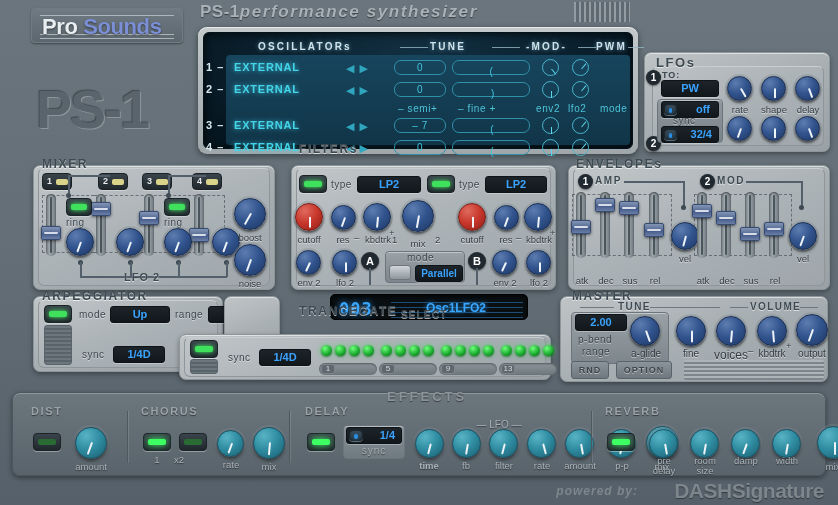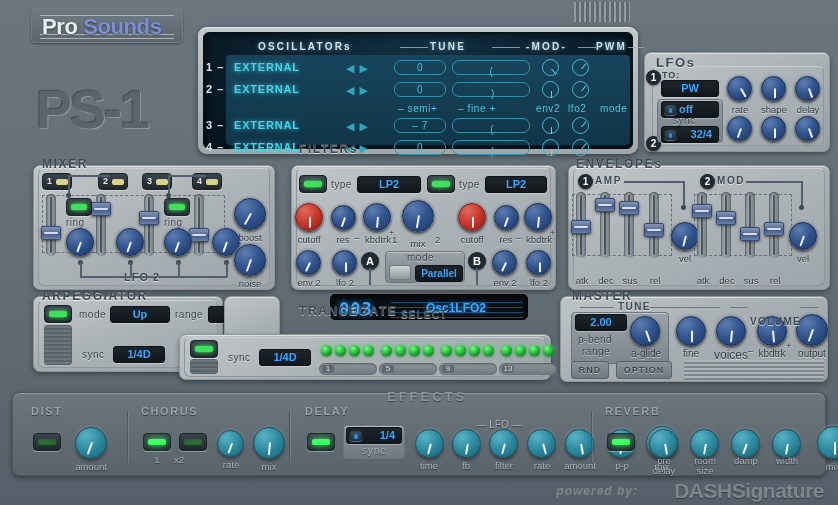--- a/index.html
+++ b/index.html
@@ -192,20 +192,23 @@
 
   <div id="logo-box">
     <div class="ln" style="top:6px"></div>
     <div class="ln" style="bottom:7px"></div>
     <div class="ln" style="bottom:3px"></div>
     <div id="logo-text">
       <span class="w1">Pro</span>
       <span class="w2">Sounds</span>
     </div>
   </div>
+  <div id="hdr-title">
+    <span>PS-1</span><i>performance synthesizer</i>
+  </div>
   <div id="grill"></div>
   <div id="bigps1">PS-1</div>
 
   <div id="osc-wrap">
     <div id="osc-lcd">
       <div class="lcd-hd" style="left:54px; top:8px">OSCILLATORs</div>
       <div class="rule" style="left:196px; top:14px; width:28px"></div>
       <div class="lcd-hd" style="left:226px; top:8px">TUNE</div>
       <div class="rule" style="left:288px; top:14px; width:28px"></div>
       <div class="lcd-hd" style="left:322px; top:8px">-MOD-</div>
@@ -292,21 +295,21 @@
   <div class="panel" style="left:644px; top:52px; width:186px; height:100px;"></div>
   <div class="grp-title" style="left:656px; top:55px; font-size:13px;">LFOs</div>
   <div class="inner" style="left:652px; top:66px; width:172px; height:80px;"></div>
 
   <div class="circnum" style="left:646px; top:70px;">1</div>
   <div class="circnum" style="left:646px; top:136px;">2</div>
   <div style="position:absolute; left:662px; top:70px; font-size:9px; font-weight:bold; letter-spacing:1px; color:#3d474e;">TO:</div>
   <div class="field" style="left:661px; top:80px; width:58px;">PW</div>
 
   <div class="pill" style="left:657px; top:99px; width:66px; height:44px; background:linear-gradient(180deg,#8f989d,#79838a);"></div>
-  <div class="field" style="left:661px; top:101px; width:58px; text-align:right; padding-right:25px;">off</div>
+  <div class="field" style="left:661px; top:101px; width:58px; text-align:right; padding-right:8px;">off</div>
   <div class="ledbtn blue" style="left:664px; top:104px; width:13px; height:11px;">
       <b style="top:3px;height:5px"></b>
     </div>
   <div class="flbl" style="left:673px; top:115px; font-size:10px;">sync</div>
   <div class="field" style="left:661px; top:126px; width:58px; text-align:right; padding-right:6px;">32/4</div>
   <div class="ledbtn blue" style="left:664px; top:129px; width:13px; height:11px;">
       <b style="top:3px;height:5px"></b>
     </div>
 
   <div class="knob" style="left:727px; top:76px; width:25px; height:25px;">
@@ -638,21 +641,21 @@
       <div class="sl" style="top:22px"></div>
     <div id="pnum">003</div>
     <div id="pname">Osc1LFO2</div>
   </div>
 
   <div class="panel" style="left:560px; top:296px; width:268px; height:86px;"></div>
   <div class="grp-title" style="left:572px; top:289px;">MASTER</div>
   <div class="grp-title" style="left:618px; top:301px; font-size:10px; letter-spacing:1.4px;">TUNE</div>
   <div class="rule" style="left:580px; top:307px; width:34px; background:#6e787e; opacity:1;"></div>
   <div class="rule" style="left:650px; top:307px; width:70px; background:#6e787e; opacity:1;"></div>
-  <div class="grp-title" style="left:750px; top:316px; font-size:10px; letter-spacing:1.4px;">VOLUME</div>
+  <div class="grp-title" style="left:750px; top:301px; font-size:10px; letter-spacing:1.4px;">VOLUME</div>
   <div class="rule" style="left:730px; top:307px; width:18px; background:#6e787e; opacity:1;"></div>
   <div class="rule" style="left:800px; top:307px; width:18px; background:#6e787e; opacity:1;"></div>
 
   <div class="pill" style="left:571px; top:312px; width:98px; height:52px;"></div>
   <div class="field" style="left:575px; top:314px; width:52px;">2.00</div>
   <div class="flbl" style="left:578px; top:334px; font-size:10px;">p-bend</div>
   <div class="flbl" style="left:582px; top:346px; font-size:10px;">range</div>
   <div class="knob" style="left:630px; top:316px; width:30px; height:30px;">
       <i style="transform:rotate(160deg)"></i>
     </div>
@@ -731,21 +734,21 @@
       <div class="ledbtn blue" style="left:44px; top:25px; width:14px; height:11px;">
           <b style="top:3px;height:5px"></b>
         </div>
       <div class="klbl lt" style="left:40px; top:40px; width:58px; font-size:10px; letter-spacing:1px;">sync</div>
 
       <div class="klbl lt" style="left:164px; top:14px; width:60px; font-size:10px;">— LFO —</div>
 
       <div class="knob teal" style="left:110px; top:24px; width:29px; height:29px;">
           <i style="transform:rotate(195deg)"></i>
         </div>
-      <div class="klbl lt" style="left:104px; top:55px; width:40px;">time</div>
+      <div class="klbl lt" style="left:104px; top:55px; width:40px;font-weight:bold;">time</div>
       <div class="knob teal" style="left:147px; top:24px; width:29px; height:29px;">
           <i style="transform:rotate(190deg)"></i>
         </div>
       <div class="klbl lt" style="left:143px; top:55px; width:36px;">fb</div>
       <div class="knob teal" style="left:184px; top:24px; width:29px; height:29px;">
           <i style="transform:rotate(195deg)"></i>
         </div>
       <div class="klbl lt" style="left:178px; top:55px; width:42px;">filter</div>
       <div class="knob teal" style="left:222px; top:24px; width:29px; height:29px;">
           <i style="transform:rotate(165deg)"></i>

